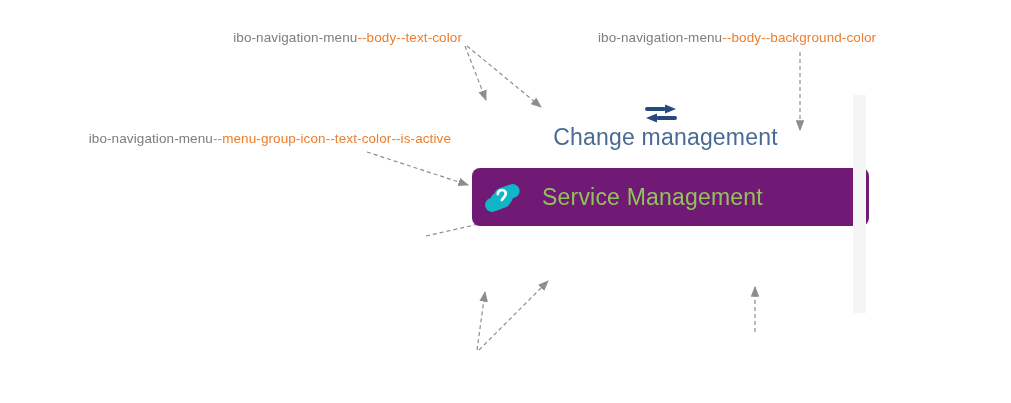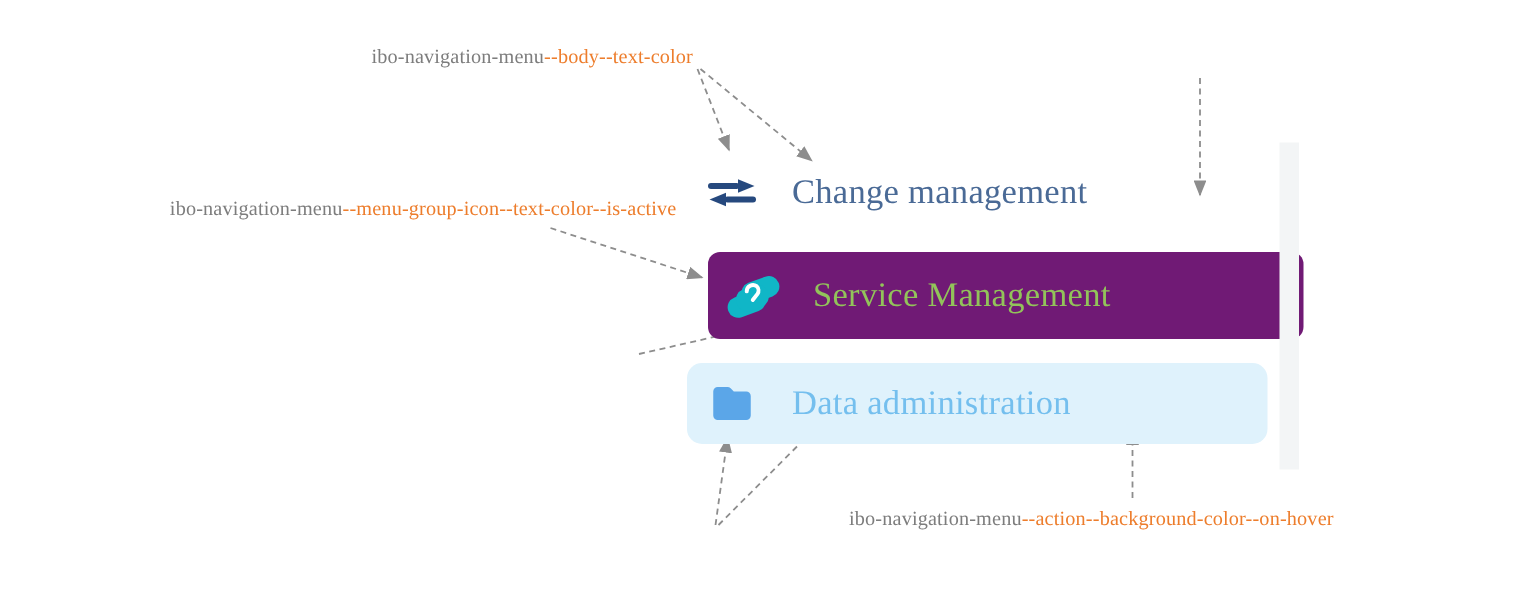--- a/index.html
+++ b/index.html
@@ -1,33 +1,33 @@
 <!DOCTYPE html>
 <html><head>
 <meta charset="utf-8">
 <style>
   html,body{margin:0;padding:0;background:#ffffff;}
   .canvas{
     position:relative;width:1011px;height:390px;background:#ffffff;
-    font-family:Liberation Serif, serif;overflow:hidden;
+    font-family:Liberation Sans, sans-serif;overflow:hidden;
   }
   
   .token-label{
     position:absolute;font-size:13.5px;line-height:16px;white-space:nowrap;
     color:#7d7d7d;letter-spacing:0.1px;
   }
   .token-label .tok{color:#ed7d2c;}
   
   .arrows{position:absolute;left:0;top:0;width:1011px;height:403px;pointer-events:none;}
   .arrows line{stroke:#8d8d8d;stroke-width:1.2;stroke-dasharray:4 3;}
   
   .menu-row{position:absolute;display:flex;align-items:center;box-sizing:border-box;}
   .icon-cell{width:44px;margin-left:8px;display:flex;justify-content:center;align-items:center;flex:0 0 auto;}
   .row-label{margin-left:18px;font-size:23px;letter-spacing:0.2px;white-space:nowrap;}
-  .row-change{left:458px;top:103px;width:397px;height:50px;background:transparent;}
+  .row-change{left:458px;top:103px;width:397px;height:50px;background:transparent;flex-direction:column;}
   .row-change .row-label{color:#4a6a96;}
   .row-service{left:472px;top:168px;width:397px;height:58px;background:#701a75;border-radius:8px;}
   .row-service .row-label{color:#92c35a;}
   .row-data{left:458px;top:242px;width:387px;height:54px;background:#dff2fc;border-radius:10px;}
   .row-data .row-label{color:#74bfee;}
   .scroll-strip{position:absolute;left:853px;top:95px;width:13px;height:218px;background:#f3f5f6;}
 </style>
 </head>
 <body>
 
@@ -45,25 +45,25 @@
     <line x1="367" y1="152" x2="468" y2="185" marker-end="url(#ah)"></line>
     <line x1="426" y1="236" x2="523" y2="214" marker-end="url(#ah)"></line>
     <line x1="477" y1="350" x2="485" y2="292" marker-end="url(#ah)"></line>
     <line x1="479" y1="350" x2="548" y2="281" marker-end="url(#ah)"></line>
     <line x1="755" y1="332" x2="755" y2="287" marker-end="url(#ah)"></line>
   </svg>
 
   <div class="token-label" style="top:30px;right:549px">
     <span>ibo-navigation-menu</span><span class="tok">--body--text-color</span>
   </div>
+  <div class="token-label" style="top:30px;left:598px">
+    <span>ibo-navigation-menu</span><span class="tok">--body--background-color</span>
+  </div>
   <div class="token-label" style="top:131px;right:560px">
     <span>ibo-navigation-menu</span><span class="tok">--menu-group-icon--text-color--is-active</span>
-  </div>
-  <div class="token-label" style="top:338px;left:566px">
-    <span>ibo-navigation-menu</span><span class="tok">--action--background-color--on-hover</span>
   </div>
 
   <div class="menu-row row-change">
     <span class="icon-cell">
       <svg width="36" height="21" viewBox="0 0 36 21" xmlns="http://www.w3.org/2000/svg">
         <g fill="#26497e">
           <rect x="2" y="4" width="21" height="4" rx="2"></rect>
           <path d="M22 1.5 L33 6 L22 10.5 Z"></path>
           <rect x="13" y="13" width="21" height="4" rx="2"></rect>
           <path d="M14 10.5 L3 15 L14 19.5 Z"></path>
@@ -82,24 +82,16 @@
             <rect x="15" y="8" width="26" height="14" rx="7"></rect>
             <rect x="10" y="11" width="22" height="15" rx="7"></rect>
           </g>
           <path d="M19 13 a4.2 4.2 0 0 1 7.4 -1 a4 4 0 0 1 -1.2 5 l-4.4 2.8" fill="none" stroke="#ffffff" stroke-width="2.6" stroke-linecap="round"></path>
         </g>
       </svg>
     </span>
     <span class="row-label">Service Management</span>
   </div>
 
-  <div class="menu-row row-data">
-    <span class="icon-cell">
-      <svg width="28" height="26" viewBox="0 0 28 26" xmlns="http://www.w3.org/2000/svg">
-        <path fill="#5ba6e8" d="M1.5 5 a3 3 0 0 1 3 -3 h6.5 a3 3 0 0 1 2.1 0.9 l2.1 2.1 h8.3 a3 3 0 0 1 3 3 v13 a3 3 0 0 1 -3 3 h-19 a3 3 0 0 1 -3 -3 z"></path>
-      </svg>
-    </span>
-    <span class="row-label">Data administration</span>
-  </div>
 
   <div class="scroll-strip"></div>
 
 </div>
 
 </body></html>

